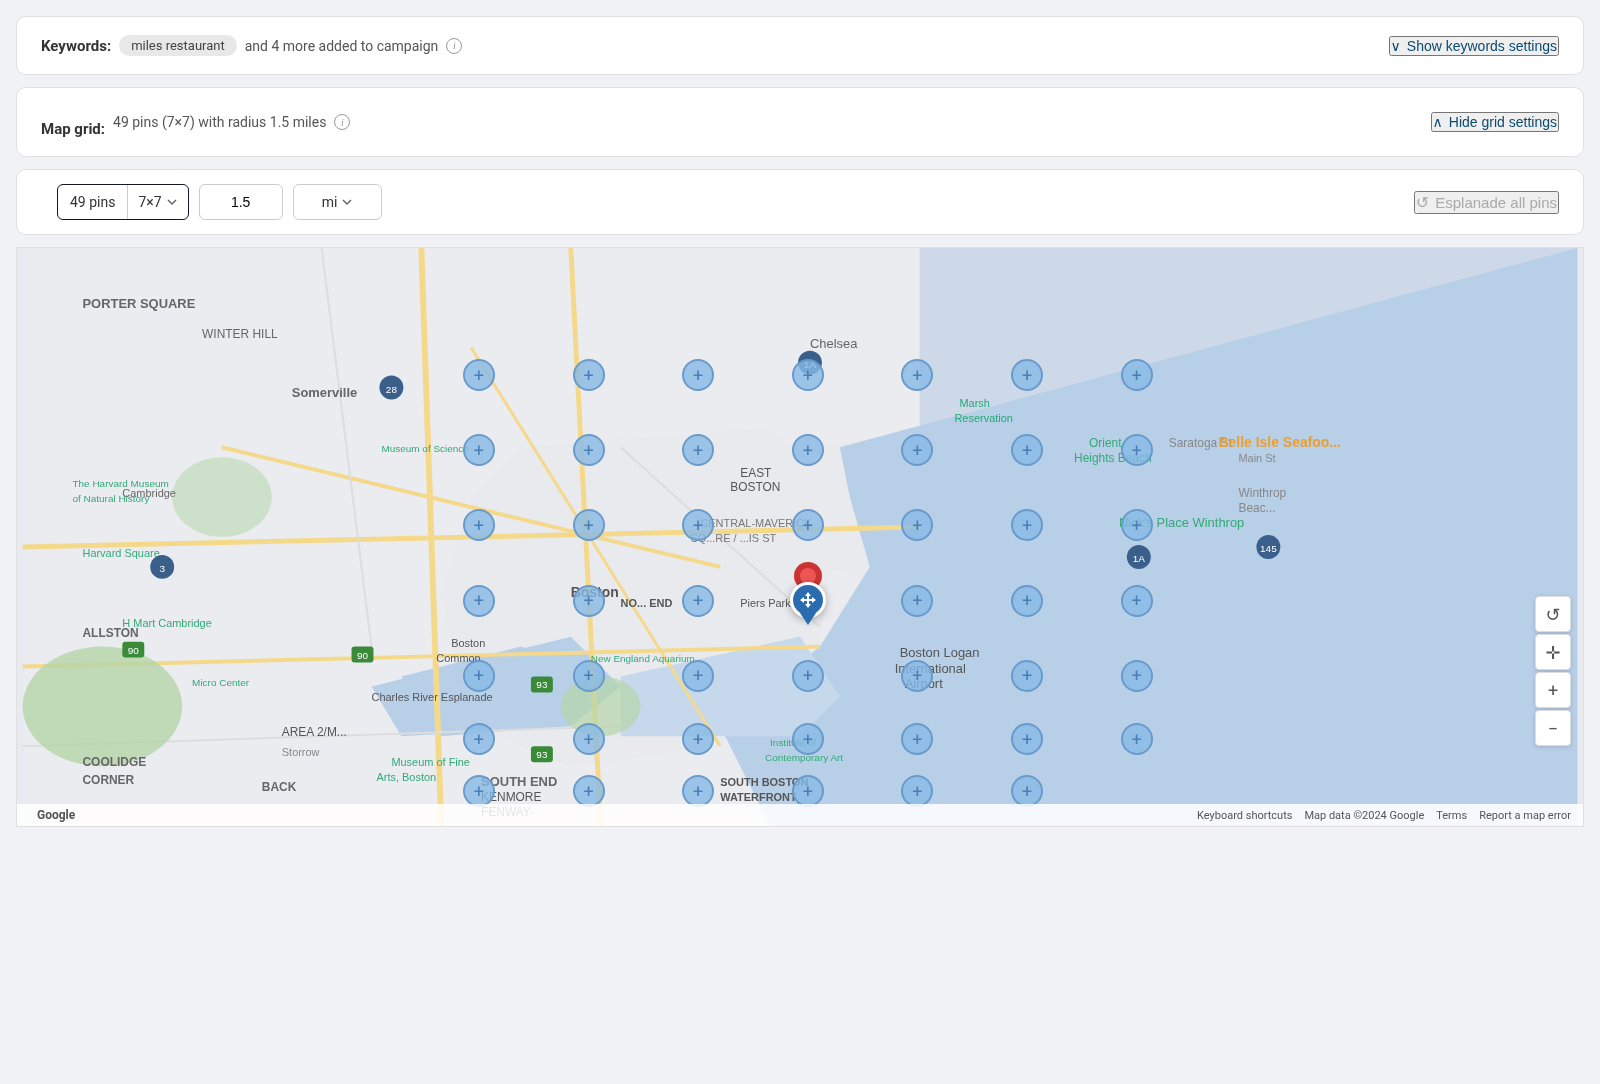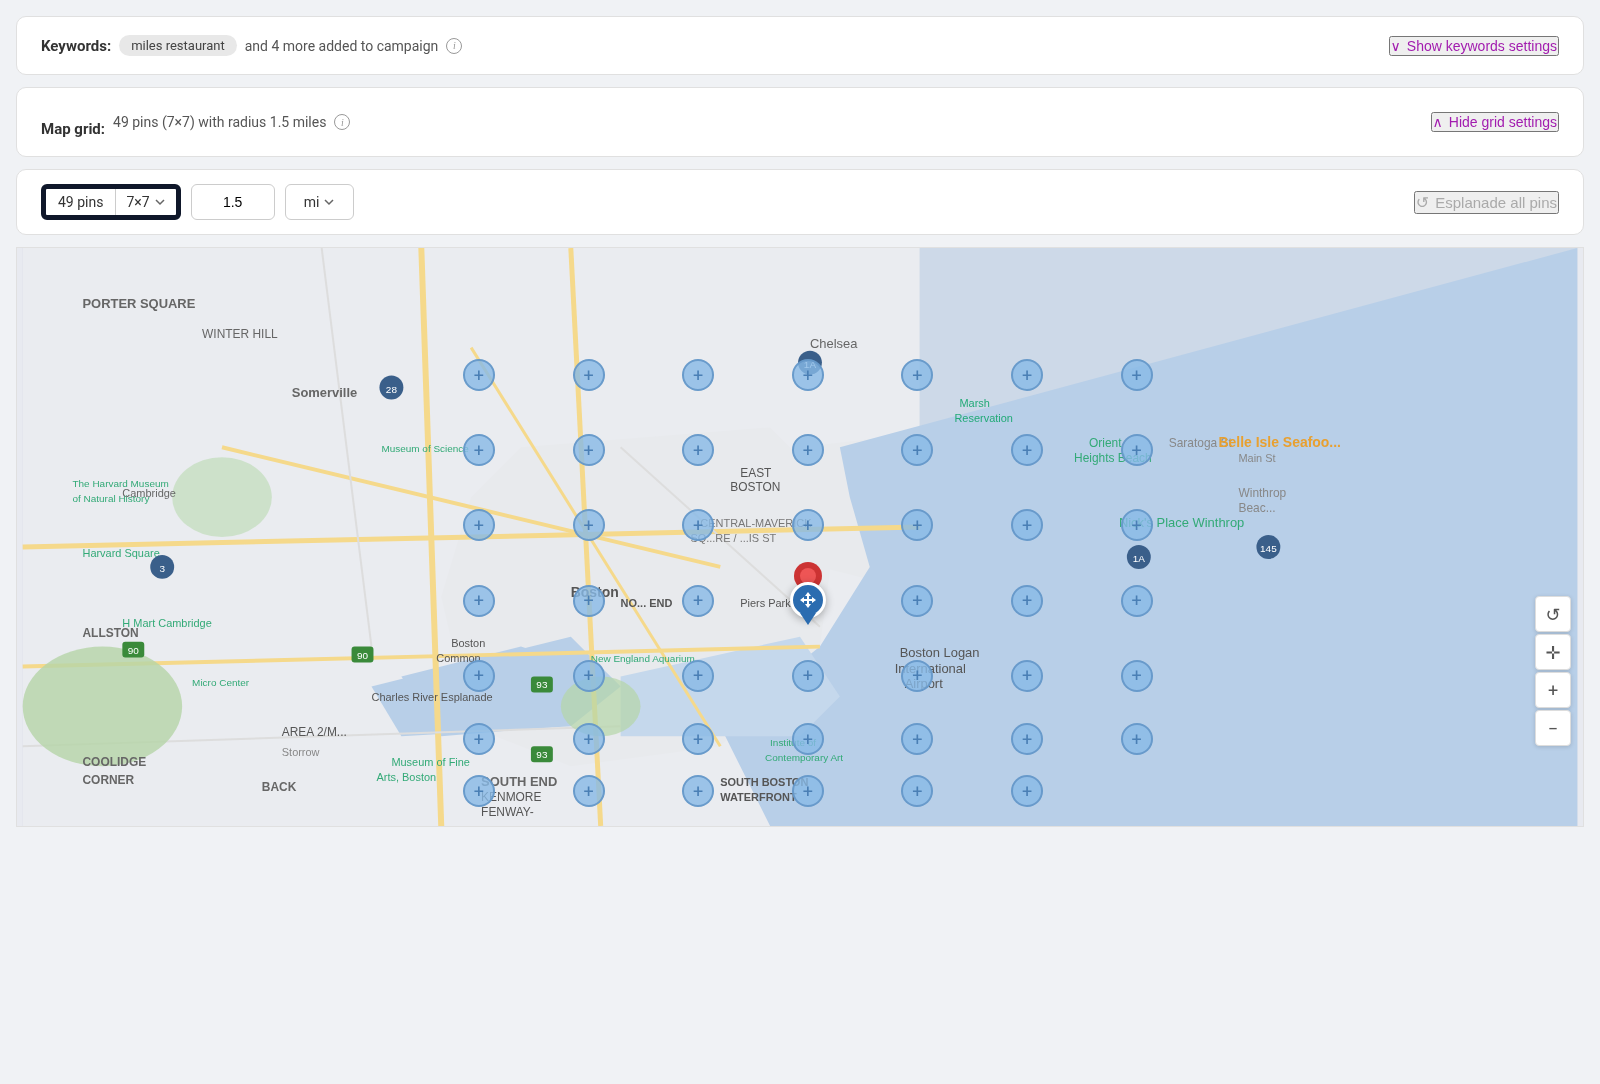--- a/index.html
+++ b/index.html
@@ -59,21 +59,21 @@
       color: #999;
       font-size: 10px;
       font-style: italic;
       cursor: default;
       font-family: Georgia, serif;
     }
     .show-settings-btn {
       display: flex;
       align-items: center;
       gap: 6px;
-      color: #a21caf;
+      color: #0c4a6e;
       font-size: 14px;
       cursor: pointer;
       white-space: nowrap;
     }
     .chevron-down::before { content: '∨'; font-size: 14px; }
     .chevron-up::before { content: '∧'; font-size: 14px; }
 
     
     .map-grid-card {
       display: flex;
@@ -103,24 +103,25 @@
       padding: 14px 24px;
     }
     .controls-left {
       display: flex;
       align-items: center;
       gap: 10px;
     }
     .pins-select {
       display: flex;
       align-items: center;
-      border: 5px solid #0f172a;
+      border: 1px solid #0f172a;
       border-radius: 6px;
       overflow: hidden;
       height: 36px;
+      margin-left: 16px;
     }
     .pins-count {
       padding: 0 12px;
       font-size: 14px;
       color: #333;
       border-right: 1px solid #ccc;
       height: 100%;
       display: flex;
       align-items: center;
     }
@@ -142,21 +143,21 @@
       padding: 0 10px;
       font-size: 14px;
       text-align: center;
       outline: none;
     }
     .unit-select {
       display: flex;
       align-items: center;
       border: 1px solid #ccc;
       border-radius: 6px;
-      padding: 0 18px;
+      padding: 0 28px;
       gap: 4px;
       height: 36px;
       font-size: 14px;
       cursor: pointer;
     }
     .activate-btn {
       display: flex;
       align-items: center;
       gap: 6px;
       color: #aaa;
@@ -530,14 +531,21 @@
         </div>
       </div>
 
     <div class="map-controls">
       <div class="map-ctrl-btn" title="Reset">↺</div>
       <div class="map-ctrl-btn" title="Move">✛</div>
       <div class="map-ctrl-btn">+</div>
       <div class="map-ctrl-btn">−</div>
     </div>
 
+    <div class="map-footer">
+      <span class="google-logo">Google</span>
+      <span style="cursor:pointer;">Keyboard shortcuts</span>
+      <span>Map data ©2024 Google</span>
+      <span style="cursor:pointer;">Terms</span>
+      <span style="cursor:pointer;">Report a map error</span>
+    </div>
   </div>
 </div>
 
 </body></html>

